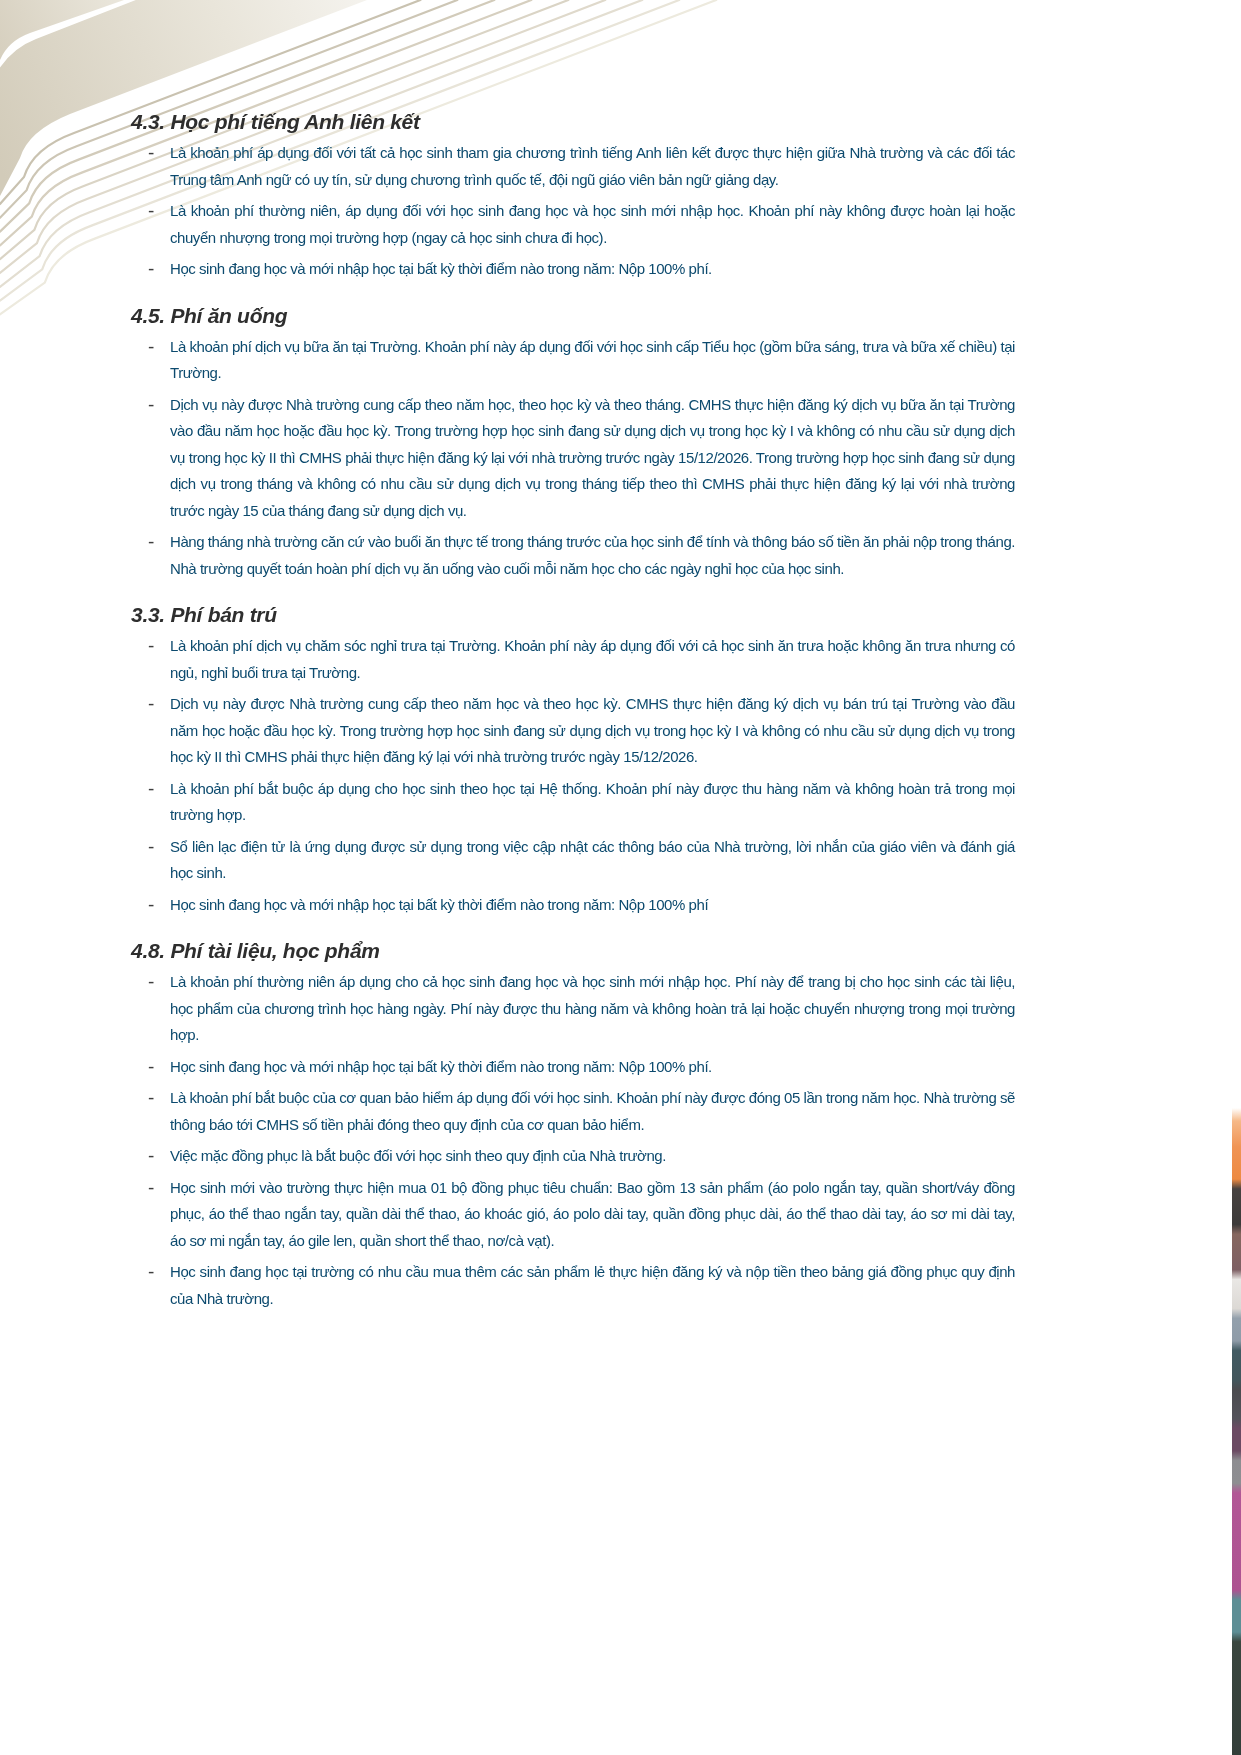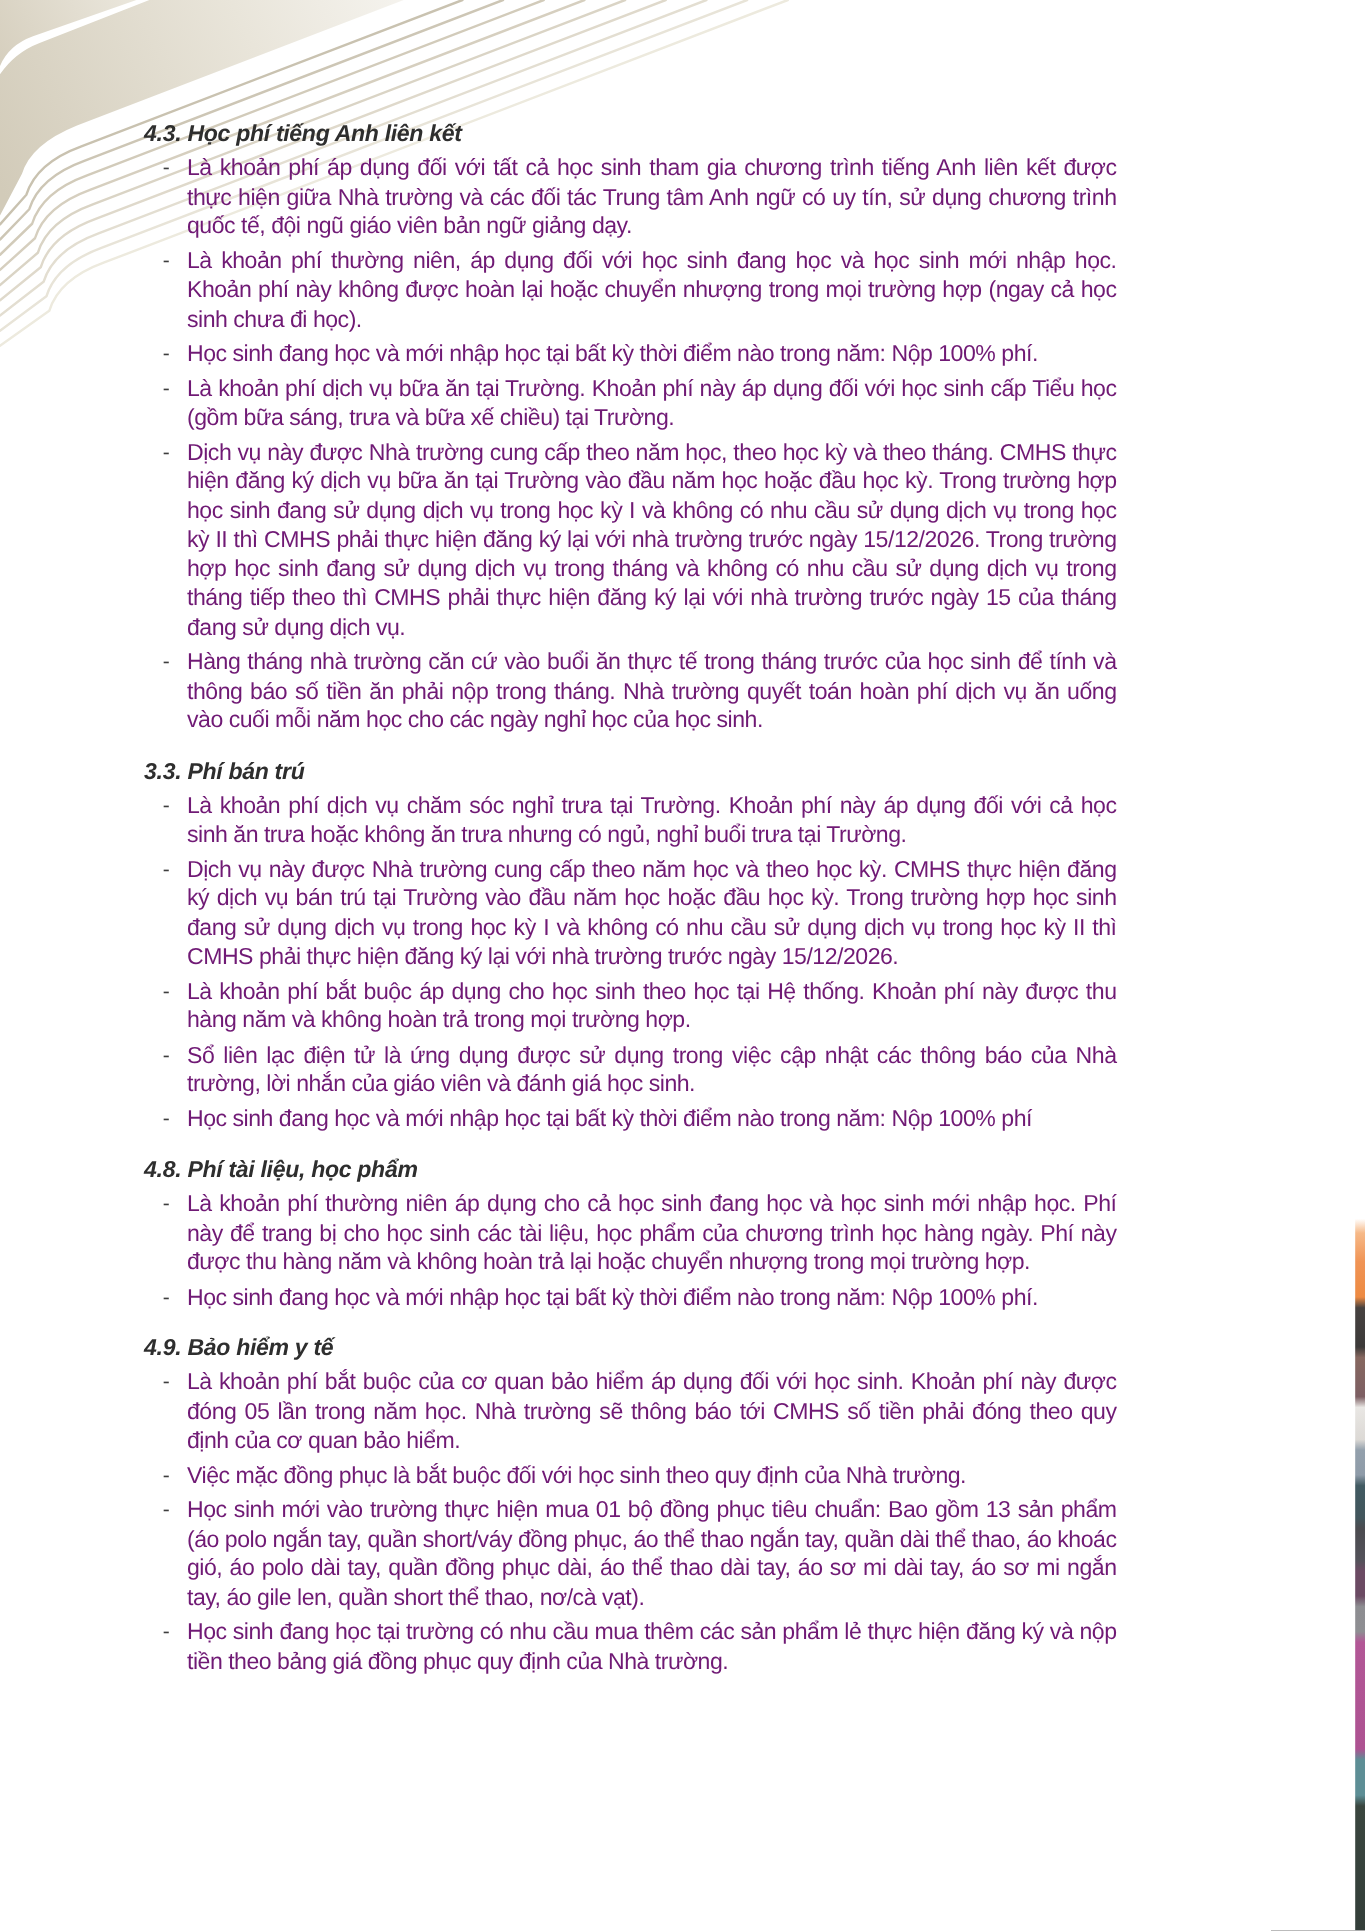--- a/index.html
+++ b/index.html
@@ -47,22 +47,22 @@
     display:flex;
     margin:0 0 5px 0;
   }
   .bullet .dash{
     flex:0 0 39px;width:39px;
     box-sizing:border-box;padding-left:17px;
     font-size:19px;line-height:26.5px;color:#3e3e3e;
   }
   .bullet p{
     margin:0;flex:1 1 auto;
-    font-size:21px;line-height:26.5px;
-    color:#701a75;letter-spacing:-0.45px;
+    font-size:15px;line-height:26.5px;
+    color:#0c4a6e;letter-spacing:-0.45px;
     text-align:justify;
   }
 </style>
 </head>
 <body>
 
 <div class="page">
 
   <svg class="ornament" width="740" height="345" viewBox="0 0 740 345">
     <defs>
@@ -110,20 +110,21 @@
         <div class="bullet">
           <span class="dash">-</span>
           <p>Là khoản phí thường niên, áp dụng đối với học sinh đang học và học sinh mới nhập học. Khoản phí này không được hoàn lại hoặc chuyển nhượng trong mọi trường hợp (ngay cả học sinh chưa đi học).</p>
         </div>
         <div class="bullet">
           <span class="dash">-</span>
           <p>Học sinh đang học và mới nhập học tại bất kỳ thời điểm nào trong năm: Nộp 100% phí.</p>
         </div>
       </section>
       <section class="fee-section">
+        <h3><span>4.5.</span> <span>Phí ăn uống</span></h3>
         <div class="bullet">
           <span class="dash">-</span>
           <p>Là khoản phí dịch vụ bữa ăn tại Trường. Khoản phí này áp dụng đối với học sinh cấp Tiểu học (gồm bữa sáng, trưa và bữa xế chiều) tại Trường.</p>
         </div>
         <div class="bullet">
           <span class="dash">-</span>
           <p>Dịch vụ này được Nhà trường cung cấp theo năm học, theo học kỳ và theo tháng. CMHS thực hiện đăng ký dịch vụ bữa ăn tại Trường vào đầu năm học hoặc đầu học kỳ. Trong trường hợp học sinh đang sử dụng dịch vụ trong học kỳ I và không có nhu cầu sử dụng dịch vụ trong học kỳ II thì CMHS phải thực hiện đăng ký lại với nhà trường trước ngày 15/12/2026. Trong trường hợp học sinh đang sử dụng dịch vụ trong tháng và không có nhu cầu sử dụng dịch vụ trong tháng tiếp theo thì CMHS phải thực hiện đăng ký lại với nhà trường trước ngày 15 của tháng đang sử dụng dịch vụ.</p>
         </div>
         <div class="bullet">
           <span class="dash">-</span>
@@ -160,21 +161,20 @@
         <div class="bullet">
           <span class="dash">-</span>
           <p>Là khoản phí thường niên áp dụng cho cả học sinh đang học và học sinh mới nhập học. Phí này để trang bị cho học sinh các tài liệu, học phẩm của chương trình học hàng ngày. Phí này được thu hàng năm và không hoàn trả lại hoặc chuyển nhượng trong mọi trường hợp.</p>
         </div>
         <div class="bullet">
           <span class="dash">-</span>
           <p>Học sinh đang học và mới nhập học tại bất kỳ thời điểm nào trong năm: Nộp 100% phí.</p>
         </div>
       </section>
       <section class="fee-section">
-        <h3><span>4.9.</span> <span>Bảo hiểm y tế</span></h3>
         <div class="bullet">
           <span class="dash">-</span>
           <p>Là khoản phí bắt buộc của cơ quan bảo hiểm áp dụng đối với học sinh. Khoản phí này được đóng 05 lần trong năm học. Nhà trường sẽ thông báo tới CMHS số tiền phải đóng theo quy định của cơ quan bảo hiểm.</p>
         </div>
       </section>
       <section class="fee-section">
         <div class="bullet">
           <span class="dash">-</span>
           <p>Việc mặc đồng phục là bắt buộc đối với học sinh theo quy định của Nhà trường.</p>
         </div>

